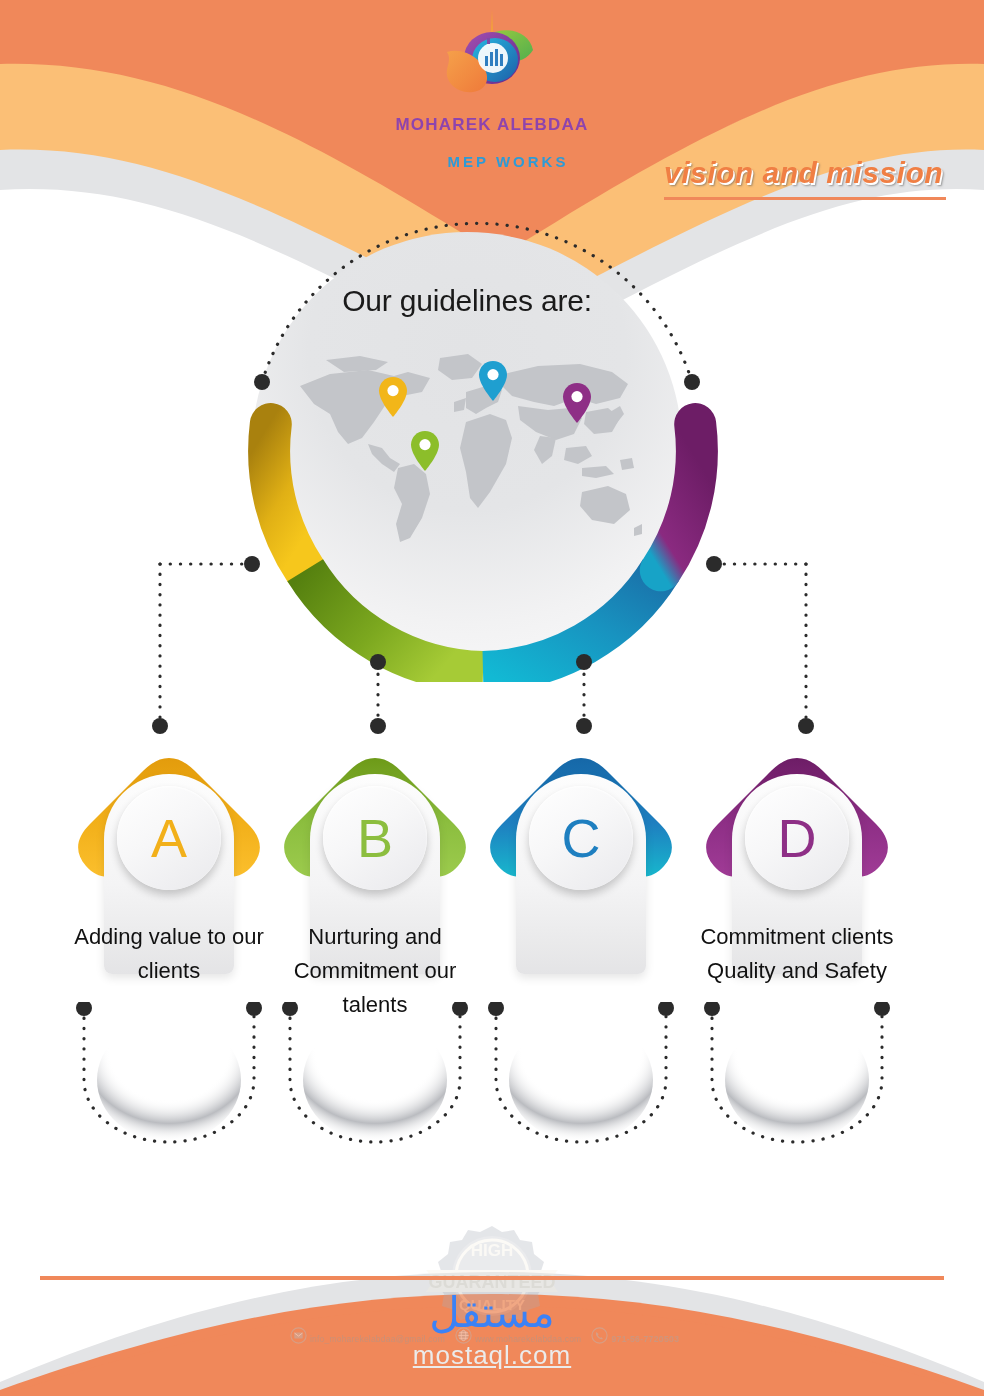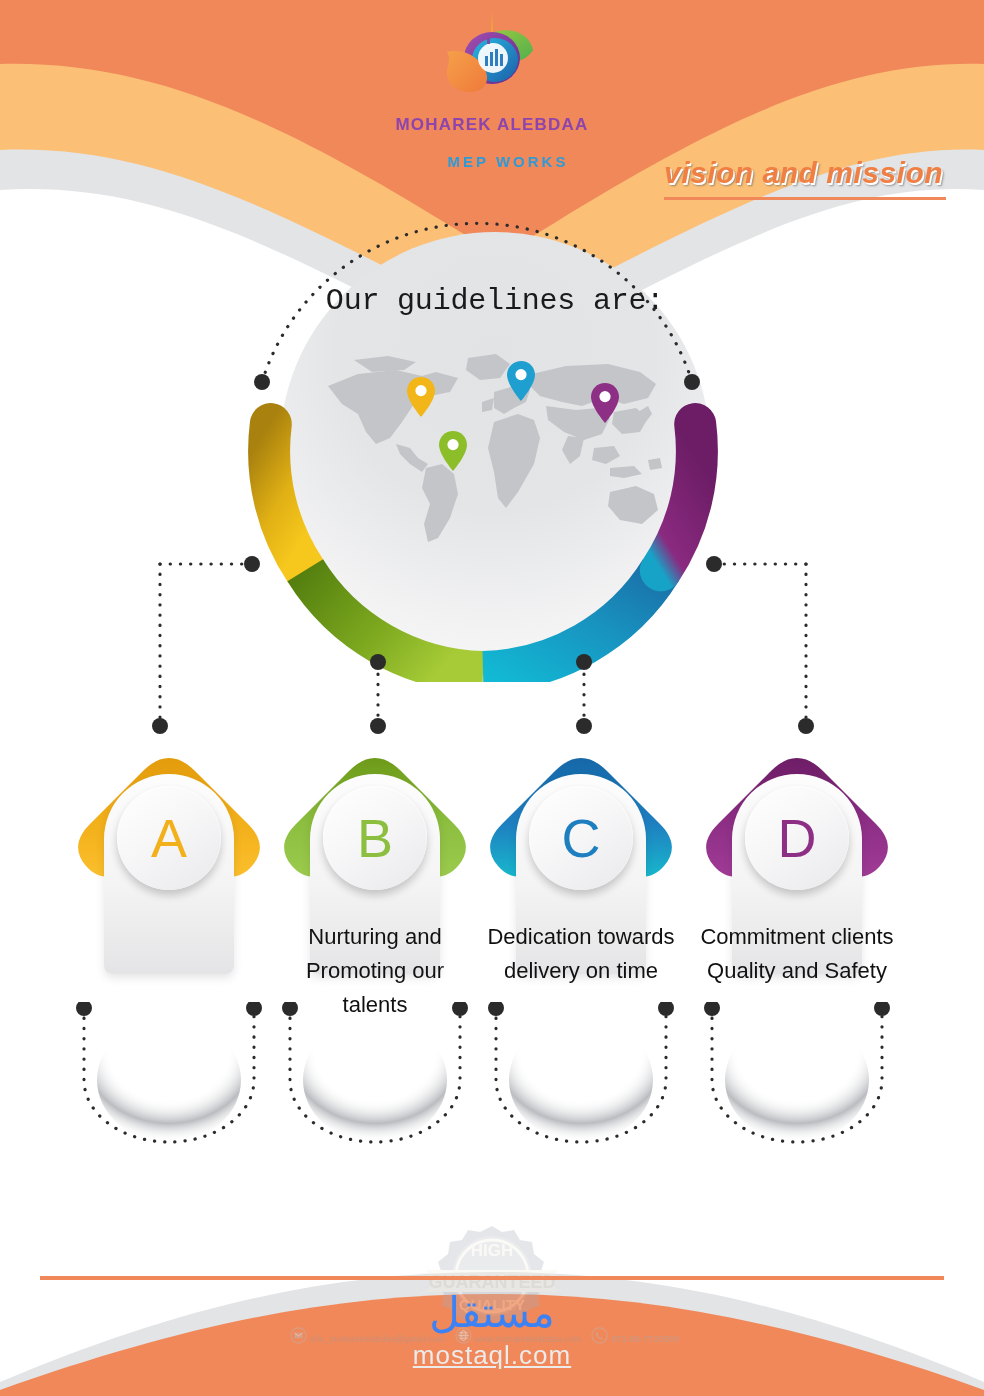--- a/index.html
+++ b/index.html
@@ -32,23 +32,22 @@
   .page-title{
     font-size:30px;font-weight:bold;font-style:italic;color:#f07f44;
     letter-spacing:0.5px;line-height:1;
     text-shadow:1.5px 1.5px 0 #ffffff, 2.5px 2.5px 2px rgba(90,90,90,.55);
     white-space:nowrap;
   }
   .title-rule{margin-top:9px;height:3px;background:#f0885a;width:282px;}
 
   
   .hub{
-    position:absolute;left:280px;top:232px;width:430px;height:430px;border-radius:50%;
+    position:absolute;left:252px;top:232px;width:430px;height:430px;border-radius:50%;
     background:radial-gradient(circle at 50% 28%, #e2e3e5 0%, #e4e5e7 42%, #f2f2f3 72%, #fbfbfc 100%);
-    font-family:Liberation Mono, monospace;
   }
   .hub-title{
     position:absolute;left:0;right:0;top:52px;text-align:center;
     font-size:30px;color:#1a1a1a;letter-spacing:-0.2px;
   }
   .hub-map{position:absolute;left:38px;top:120px;width:354px;height:200px;}
   .pin{position:absolute;width:30px;height:42px;}
   .pin svg{width:100%;height:100%;display:block;}
 
   
@@ -316,20 +315,21 @@
                 <stop offset="0.55" stop-color="#f2b01a"></stop>
                 <stop offset="1" stop-color="#fbbf2d"></stop>
               </linearGradient>
             </defs>
             <path d="M107 6 C118 6 126 12 136 22 L186 72 C200 86 202 100 190 114 C178 128 162 128 150 116 L107 74 L64 116 C52 128 36 128 24 114 C12 100 14 86 28 72 L78 22 C88 12 96 6 107 6 Z" fill="url(#cg0)"></path>
           </svg></div>
         <div class="card-panel"></div>
         <div class="card-badge">
           <span class="card-letter" style="color:#f2b01a">A</span>
         </div>
+        <div class="card-text">Adding value to our clients</div>
         <div class="card-loop"><svg viewBox="0 0 214 170" width="214" height="170">
             <defs>
               <radialGradient id="cs0" cx="0.5" cy="0.25" r="0.75">
                 <stop offset="0.55" stop-color="#ffffff" stop-opacity="0"></stop>
                 <stop offset="0.80" stop-color="#aeb0b5" stop-opacity="0.85"></stop>
                 <stop offset="1" stop-color="#ffffff" stop-opacity="0"></stop>
               </radialGradient>
             </defs>
             <ellipse cx="107" cy="78" rx="72" ry="62" fill="url(#cs0)"></ellipse>
             <path d="M22 6 L22 78 A 85 62 0 0 0 192 78 L192 6" fill="none" stroke="#2b2b2b" stroke-width="3.2" stroke-linecap="round" stroke-dasharray="0.2 10"></path>
@@ -345,21 +345,21 @@
                 <stop offset="0.55" stop-color="#8cbe3f"></stop>
                 <stop offset="1" stop-color="#9ccb4d"></stop>
               </linearGradient>
             </defs>
             <path d="M107 6 C118 6 126 12 136 22 L186 72 C200 86 202 100 190 114 C178 128 162 128 150 116 L107 74 L64 116 C52 128 36 128 24 114 C12 100 14 86 28 72 L78 22 C88 12 96 6 107 6 Z" fill="url(#cg1)"></path>
           </svg></div>
         <div class="card-panel"></div>
         <div class="card-badge">
           <span class="card-letter" style="color:#8cbe3f">B</span>
         </div>
-        <div class="card-text">Nurturing and Promoting our talents</div>
+        <div class="card-text">Nurturing and Commitment our talents</div>
         <div class="card-loop"><svg viewBox="0 0 214 170" width="214" height="170">
             <defs>
               <radialGradient id="cs1" cx="0.5" cy="0.25" r="0.75">
                 <stop offset="0.55" stop-color="#ffffff" stop-opacity="0"></stop>
                 <stop offset="0.80" stop-color="#aeb0b5" stop-opacity="0.85"></stop>
                 <stop offset="1" stop-color="#ffffff" stop-opacity="0"></stop>
               </radialGradient>
             </defs>
             <ellipse cx="107" cy="78" rx="72" ry="62" fill="url(#cs1)"></ellipse>
             <path d="M22 6 L22 78 A 85 62 0 0 0 192 78 L192 6" fill="none" stroke="#2b2b2b" stroke-width="3.2" stroke-linecap="round" stroke-dasharray="0.2 10"></path>
@@ -375,21 +375,20 @@
                 <stop offset="0.55" stop-color="#1e7fc0"></stop>
                 <stop offset="1" stop-color="#18b7cd"></stop>
               </linearGradient>
             </defs>
             <path d="M107 6 C118 6 126 12 136 22 L186 72 C200 86 202 100 190 114 C178 128 162 128 150 116 L107 74 L64 116 C52 128 36 128 24 114 C12 100 14 86 28 72 L78 22 C88 12 96 6 107 6 Z" fill="url(#cg2)"></path>
           </svg></div>
         <div class="card-panel"></div>
         <div class="card-badge">
           <span class="card-letter" style="color:#1e7fc0">C</span>
         </div>
-        <div class="card-text">Dedication towards delivery on time</div>
         <div class="card-loop"><svg viewBox="0 0 214 170" width="214" height="170">
             <defs>
               <radialGradient id="cs2" cx="0.5" cy="0.25" r="0.75">
                 <stop offset="0.55" stop-color="#ffffff" stop-opacity="0"></stop>
                 <stop offset="0.80" stop-color="#aeb0b5" stop-opacity="0.85"></stop>
                 <stop offset="1" stop-color="#ffffff" stop-opacity="0"></stop>
               </radialGradient>
             </defs>
             <ellipse cx="107" cy="78" rx="72" ry="62" fill="url(#cs2)"></ellipse>
             <path d="M22 6 L22 78 A 85 62 0 0 0 192 78 L192 6" fill="none" stroke="#2b2b2b" stroke-width="3.2" stroke-linecap="round" stroke-dasharray="0.2 10"></path>

